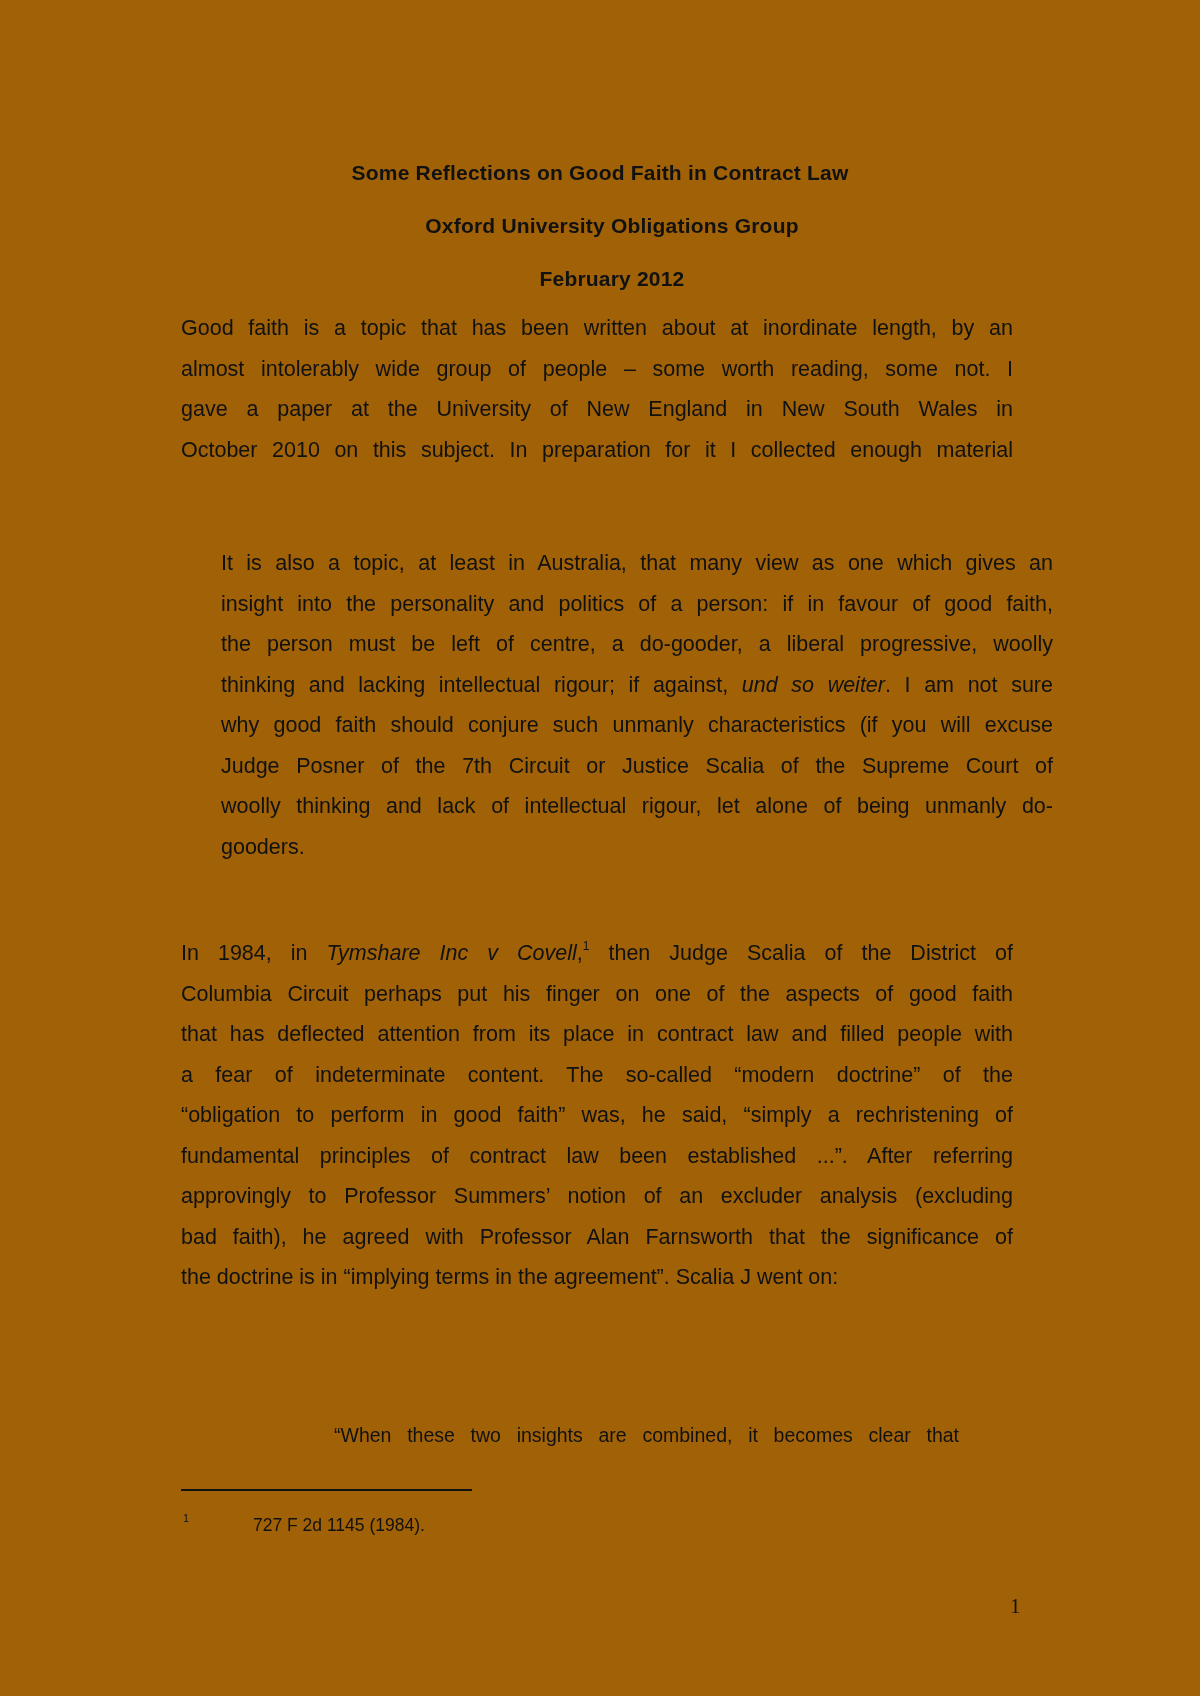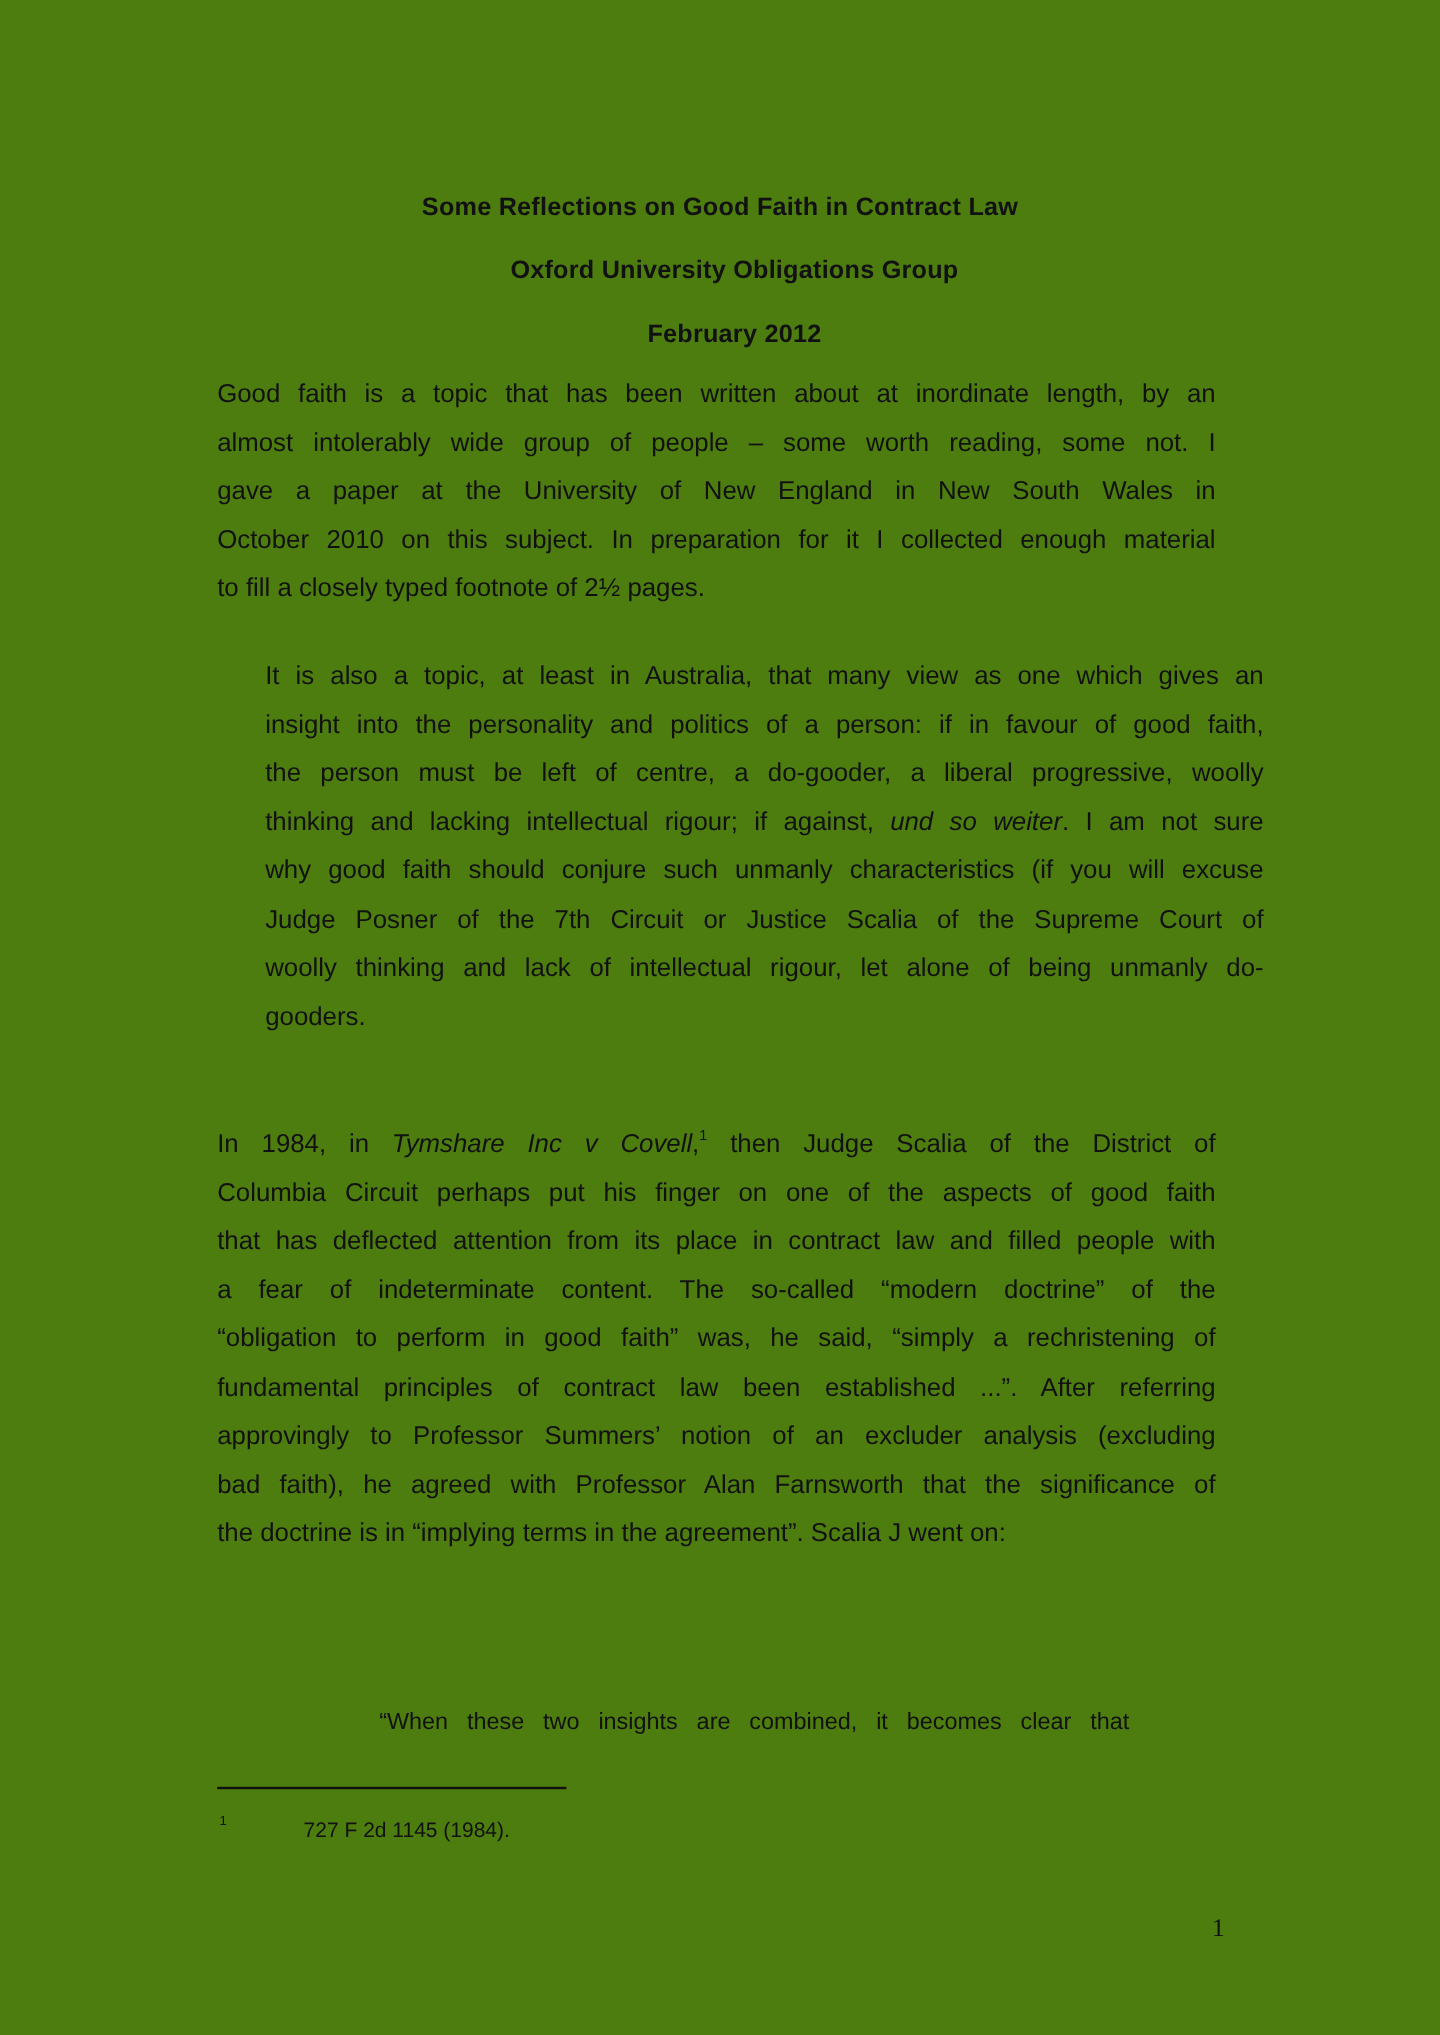--- a/index.html
+++ b/index.html
@@ -1,35 +1,35 @@
 <!DOCTYPE html>
 <html><head>
   <meta charset="utf-8">
   <style>
     html, body { margin: 0; padding: 0; background: #ffffff; }
     body { width: 1200px; height: 1696px; position: relative; overflow: hidden; color: #111111; }
-    .page { position: absolute; left: 0; top: 0; width: 1200px; height: 1696px; background: #4d7c0f; }
+    .page { position: absolute; left: 0; top: 0; width: 1200px; height: 1696px; background: #a16207; }
     .sans { font-family: "Liberation Sans", sans-serif; }
     .serif { font-family: "Liberation Serif", serif; }
 
     .head { position: absolute; left: 0; width: 1200px; text-align: center; font-weight: bold; font-size: 21px; letter-spacing: 0.2px; }
     .h1 { top: 161px; }
     .h2 { top: 214px; left: 12px; }
     .h3 { top: 267px; left: 12px; }
 
     .body-text { position: absolute; left: 181px; width: 832px; font-size: 21.5px; line-height: 40.5px; text-align: justify; }
     .body-text .line { display: block; text-align: justify; text-align-last: justify; height: 40.5px; white-space: nowrap; }
     .body-text .line.last { text-align-last: left; }
     .p1 { top: 308px; }
     .p2 { top: 543px; margin-left: 40px; }
     .p3 { top: 933px; }
     em { font-style: italic; }
     sup { font-size: 12px; vertical-align: 10px; line-height: 0; }
 
-    .quote { position: absolute; left: 316px; width: 625px; top: 1423px; font-size: 19.5px; line-height: 24px; }
+    .quote { position: absolute; left: 334px; width: 625px; top: 1423px; font-size: 19.5px; line-height: 24px; }
     .quote .line { display: block; text-align: justify; text-align-last: justify; white-space: nowrap; height: 24px; }
 
     .fn-rule { position: absolute; left: 181px; top: 1489px; width: 291px; height: 2px; background: #111111; }
     .fn { position: absolute; top: 1515px; font-size: 17.5px; }
     .fn-mark { left: 183px; top: 1512px; font-size: 11px; }
     .fn-text { left: 253px; }
 
     .page-number { position: absolute; left: 1010px; top: 1594px; font-size: 21px; }
   </style>
 </head>
@@ -39,21 +39,20 @@
 
   <div class="head h1 sans">Some Reflections on Good Faith in Contract Law</div>
   <div class="head h2 sans">Oxford University Obligations Group</div>
   <div class="head h3 sans">February 2012</div>
 
   <div class="body-text p1 sans">
     <span class="line">Good faith is a topic that has been written about at inordinate length, by an</span>
     <span class="line">almost intolerably wide group of people – some worth reading, some not.  I</span>
     <span class="line">gave a paper at the University of New England in New South Wales in</span>
     <span class="line">October 2010 on this subject.  In preparation for it I collected enough material</span>
-    <span class="line last">to fill a closely typed footnote of 2½ pages.</span>
   </div>
 
   <div class="body-text p2 sans">
     <span class="line">It is also a topic, at least in Australia, that many view as one which gives an</span>
     <span class="line">insight into the personality and politics of a person:  if in favour of good faith,</span>
     <span class="line">the person must be left of centre, a do-gooder, a liberal progressive, woolly</span>
     <span class="line"><span>thinking and lacking intellectual rigour; if against, </span><em>und so weiter</em><span>.  I am not sure</span></span>
     <span class="line">why good faith should conjure such unmanly characteristics (if you will excuse</span>
     <span class="line">Judge Posner of the 7th Circuit or Justice Scalia of the Supreme Court of</span>
     <span class="line">woolly thinking and lack of intellectual rigour, let alone of being unmanly do-</span>

